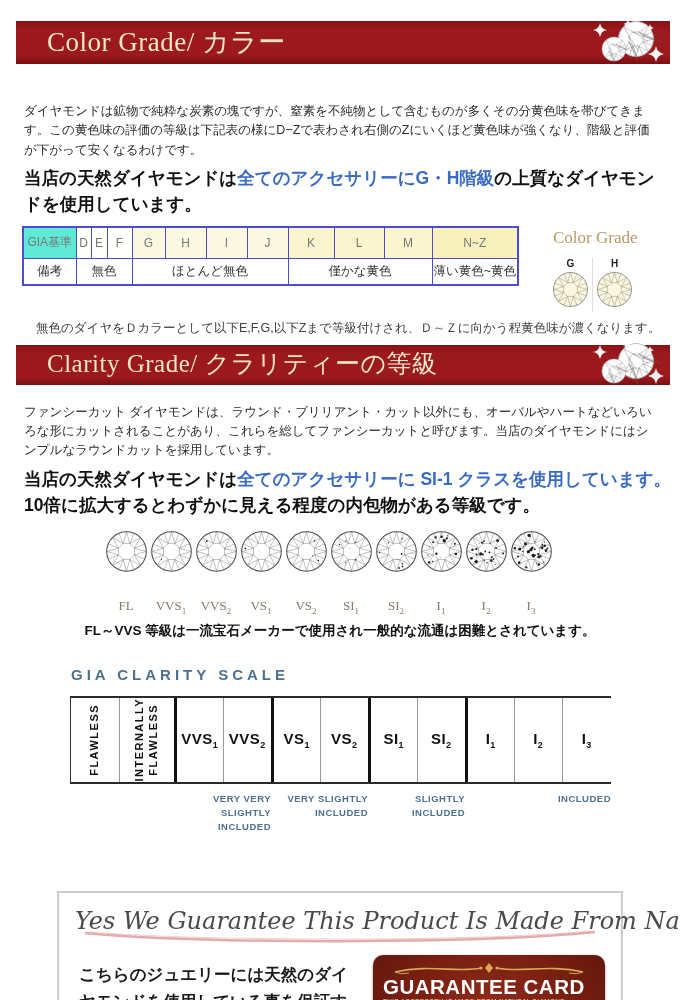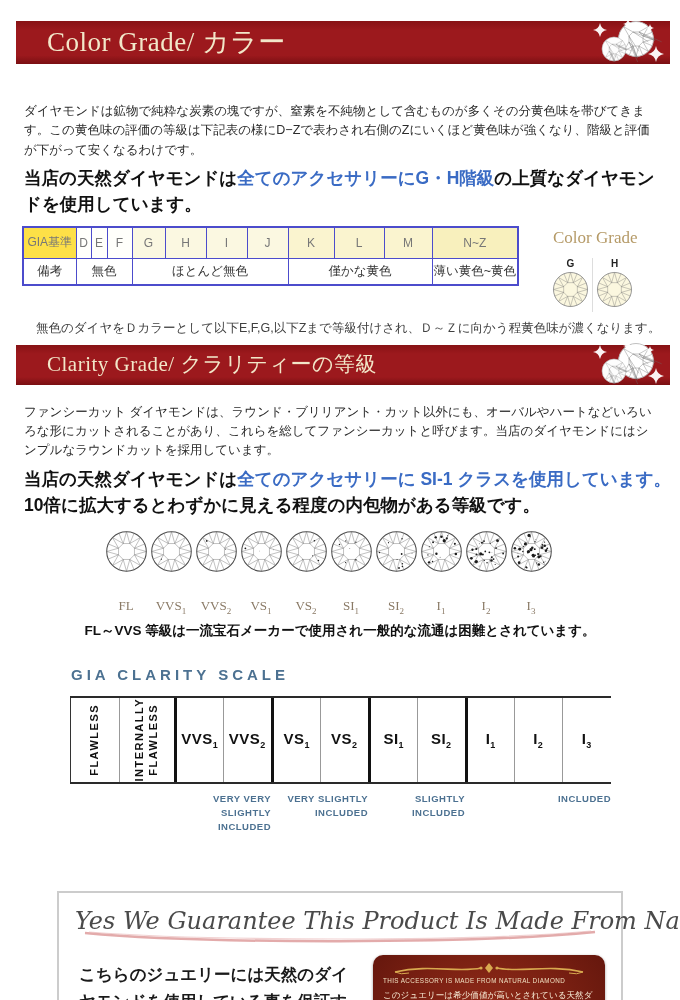--- a/index.html
+++ b/index.html
@@ -15,36 +15,36 @@
     display:flex;align-items:center;justify-content:space-between;
     padding:0 6px 0 31px;box-sizing:border-box;
   }
   .banner.first{margin-top:21px;}
   .banner.second{margin-top:8px;height:40px;}
   .banner-title{
     font-family:"Liberation Serif","DejaVu Serif",serif;
     color:var(--banner-text,#f2e7c9);font-size:27px;letter-spacing:.5px;
     white-space:nowrap;transform:translateY(-1px);
   }
-  .banner.second .banner-title{font-size:21px;}
+  .banner.second .banner-title{font-size:25px;}
   .gem{flex:0 0 auto;}
   
   .intro{margin:38px 24px 0 24px;font-size:12.5px;line-height:1.55;color:#2b2b2b;}
   .intro.clar{margin-top:18px;}
   .big{margin:5px 8px 0 24px;font-size:17.5px;line-height:1.5;color:#111;font-weight:600;}
   .blue{color:var(--link-blue,#3a6bc4);}
   .note{margin:8px 0 0 36px;font-size:12.5px;color:#404040;font-weight:400;}
   
   .table-wrap{display:flex;margin:8px 0 0 22px;align-items:flex-start;}
   table.ctab{border-collapse:collapse;width:495px;table-layout:fixed;
     border:2px solid var(--table-border,#4c4ccc);}
   table.ctab td{border:1px solid var(--table-border,#4c4ccc);text-align:center;
     font-size:12px;color:#777;padding:0;overflow:hidden;white-space:nowrap;}
   td.thead{background:var(--table-header-bg,#dcdcf6);height:21px;color:#555;}
-  td.rlabel{color:#444;font-size:12px;background:#fde047;}
+  td.rlabel{color:#444;font-size:12px;background:#5eead4;}
   tr.grades td{height:30px;}
   tr.remarks td{height:25px;font-size:12.5px;color:#333;background:#fff;}
   .tint0{background:#fffffb;}
   .tint1{background:var(--tint1,#fbf8e1);}
   .tint2{background:var(--tint2,#faf4cf);}
   .tint3{background:var(--tint3,#f8f0bd);}
   
   .side{margin-left:32px;width:110px;text-align:center;}
   .side-title{font-family:"Liberation Serif","DejaVu Serif",serif;
     color:var(--gold-title,#b59a67);font-size:17px;text-align:left;margin:2px 0 10px 2px;}
@@ -813,18 +813,19 @@
     </div>
     <div class="card">
       <svg class="card-orn" width="200" height="15" viewBox="0 0 200 15">
         <path d="M6,11 C40,3 70,12 92,7" fill="none" stroke="#d8a94f" stroke-width="1.6"></path>
         <path d="M194,11 C160,3 130,12 108,7" fill="none" stroke="#d8a94f" stroke-width="1.6"></path>
         <path d="M100,2 l4,5 -4,5 -4,-5 z" fill="#d8a94f"></path>
         <circle cx="92" cy="7" r="1.6" fill="#d8a94f"></circle>
           <circle cx="108" cy="7" r="1.6" fill="#d8a94f"></circle>
         <path d="M6,11 q6,3 14,1 M194,11 q-6,3 -14,1" fill="none" stroke="#d8a94f" stroke-width="1"></path>
       </svg>
+      <div class="card-title">GUARANTEE CARD</div>
       <div class="card-sub">THIS ACCESSORY IS MADE FROM NATURAL DIAMOND</div>
       <p class="card-body">このジュエリーは希少価値が高いとされている天然ダイヤモンドを使用しています。七色に輝く自然界からの贈り物をぜひご堪能下さい。</p>
 
     </div>
   </div>
 </div>
 
 </body></html>

